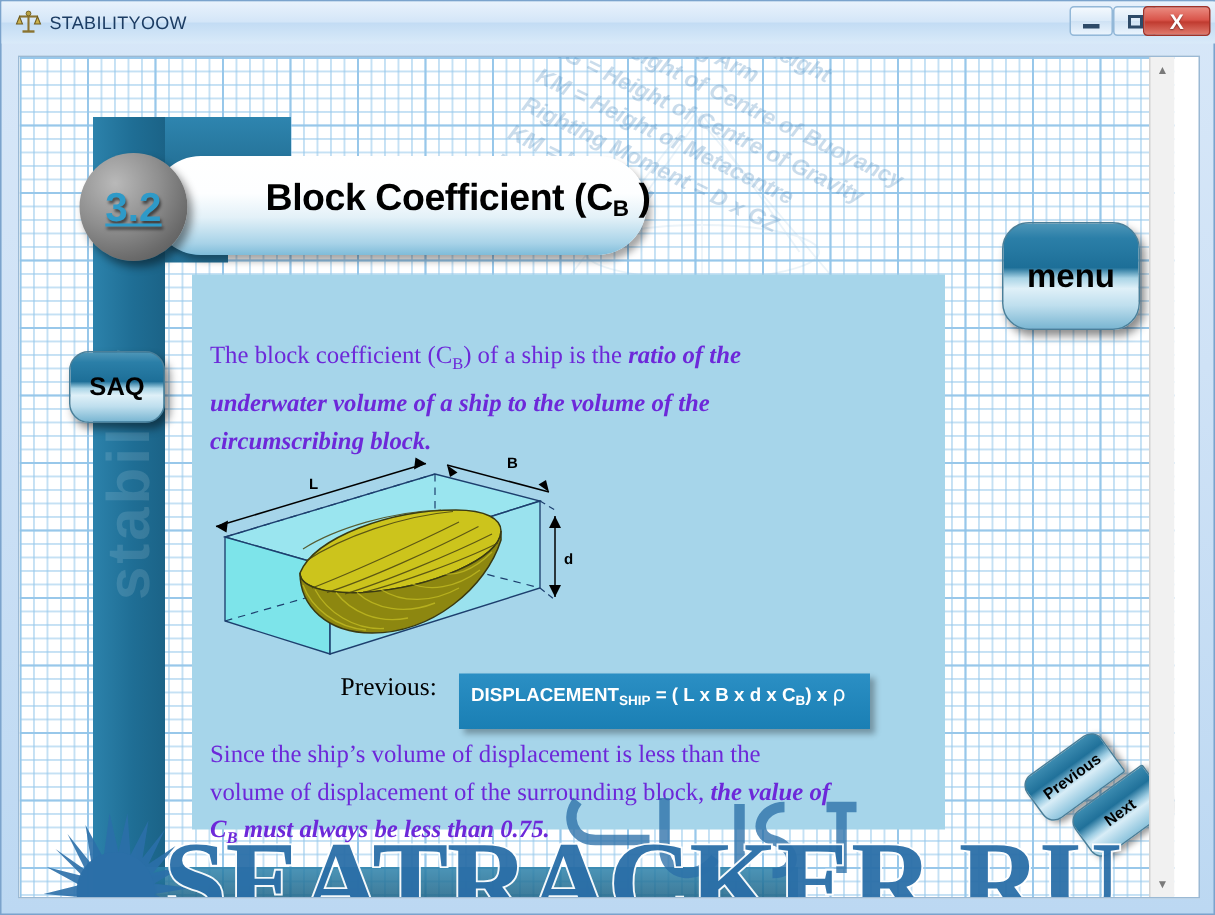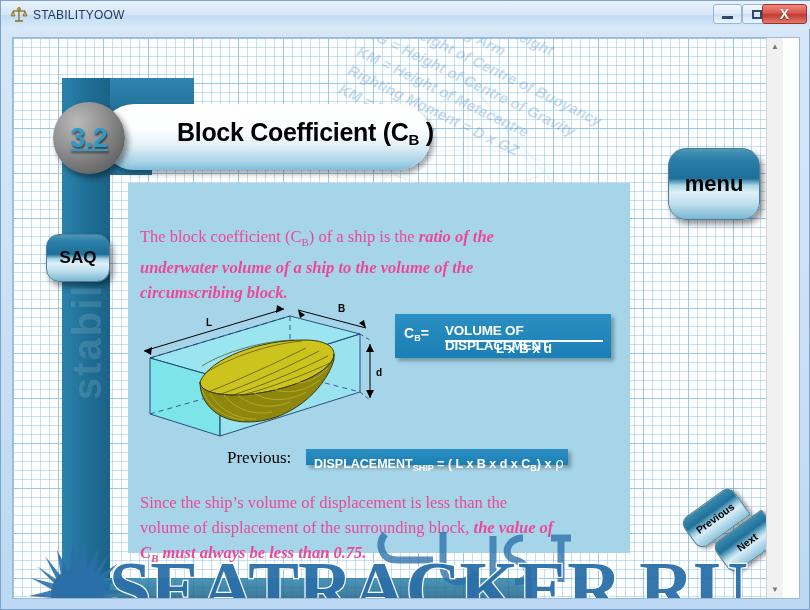--- a/index.html
+++ b/index.html
@@ -139,21 +139,21 @@
   }
 
   
   #content{
     position:absolute;left:115px;top:145px;width:502px;height:370px;
     background:#a6d5ea;
   }
   .ptext{
     position:absolute;
     font-family:"Liberation Serif",serif;
-    font-size:16.5px;color:#ec4899;line-height:25px;
+    font-size:16.5px;color:#6d28d9;line-height:25px;
   }
   .bi{font-weight:bold;font-style:italic;}
   .sub{font-size:11px;vertical-align:-4px;}
   #para-top{left:127px;top:186px;width:412px;}
   #para-bottom{left:127px;top:452px;width:420px;}
 
   
   .fbox{
     position:absolute;
     background:linear-gradient(180deg,#2b8fc4 0%,#1a7fb4 100%);
@@ -165,21 +165,21 @@
   #fbox1{left:382px;top:276px;width:216px;height:44px;}
   #f1-cb{position:absolute;left:9px;top:11px;font-size:14px;}
   #f1-cb .sub{font-size:9px;vertical-align:-3px;}
   #f1-num{position:absolute;left:50px;top:9px;font-size:13.5px;letter-spacing:-.2px;}
   #f1-rule{position:absolute;left:50px;top:26px;width:158px;height:2px;background:#fff;}
   #f1-den{position:absolute;left:50px;top:27px;width:158px;text-align:center;font-size:13.5px;}
   #therefore{
     position:absolute;left:214px;top:410px;
     font-family:"Liberation Serif",serif;font-size:17px;color:#000;
   }
-  #fbox2{left:293px;top:411px;width:262px;height:16px;}
+  #fbox2{left:293px;top:411px;width:262px;height:37px;padding-left:12px;}
   #f2-text{position:absolute;left:8px;top:6px;font-size:12.5px;white-space:nowrap;}
   #f2-text .sub{font-size:9px;vertical-align:-3px;}
   #f2-text .rho{font-family:"DejaVu Sans",sans-serif;font-weight:normal;font-size:14px;}
 
   
   #diagram{position:absolute;left:125px;top:258px;width:250px;height:155px;}
 
   
   .gbtn{
     position:absolute;
@@ -372,26 +372,20 @@
           <polygon points="232,48 228,56 236,56" fill="#000" stroke="none"></polygon>
           <polygon points="232,102 228,94 236,94" fill="#000" stroke="none"></polygon>
         </g>
         <text x="238" y="80" font-family="Liberation Sans, sans-serif" font-size="10" font-weight="bold" fill="#000">d</text>
         <g stroke="#1d3f6e" stroke-width="0.8" stroke-dasharray="4,3" fill="none">
           <line x1="222" y1="38" x2="232" y2="44"></line>
           <line x1="222" y1="96" x2="232" y2="104"></line>
         </g>
       </svg>
 
-      <div class="fbox" id="fbox1">
-        <div id="f1-cb"><span>C</span><span class="sub">B</span><span>=</span></div>
-        <div id="f1-num">VOLUME OF DISPLACEMENT</div>
-        <div id="f1-rule"></div>
-        <div id="f1-den">L x B x d</div>
-      </div>
 
       <div id="therefore">Previous:</div>
       <div class="fbox" id="fbox2">
         <div id="f2-text"><span>DISPLACEMENT</span><span class="sub">SHIP</span><span> = ( L x B x d x C</span><span class="sub">B</span><span>) x </span><span class="rho">ρ</span></div>
       </div>
 
       <div class="ptext" id="para-bottom"><span>Since the ship’s volume of displacement is less than the volume of displacement of the surrounding block, </span><span class="bi">the value of C</span><span class="bi sub">B</span><span class="bi"> must always be less than 0.75.</span></div>
 
       <div class="gbtn" id="saq-btn">
           <span>SAQ</span>

